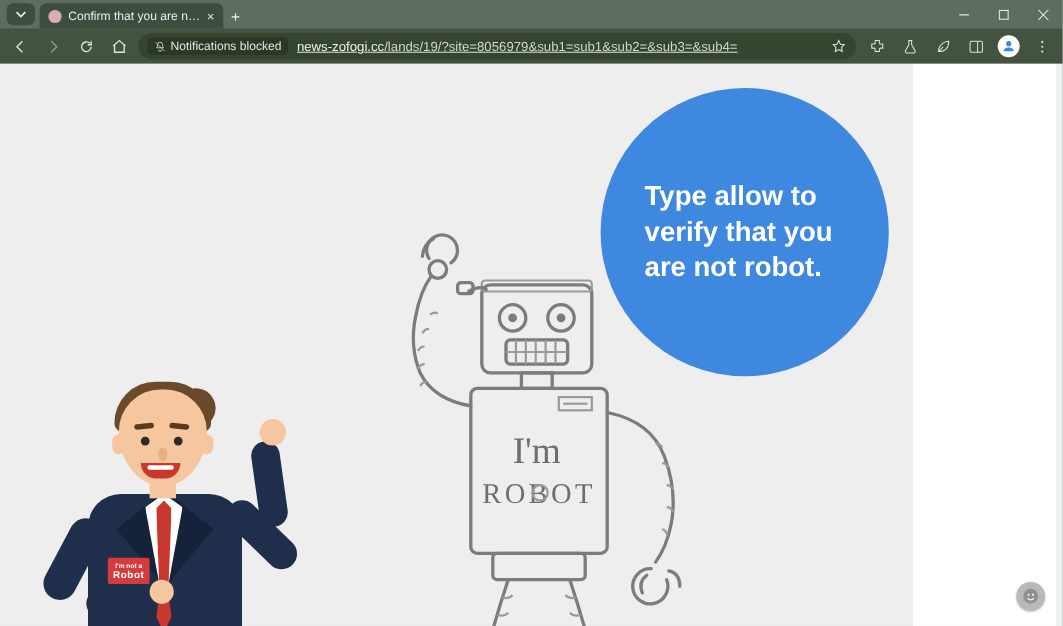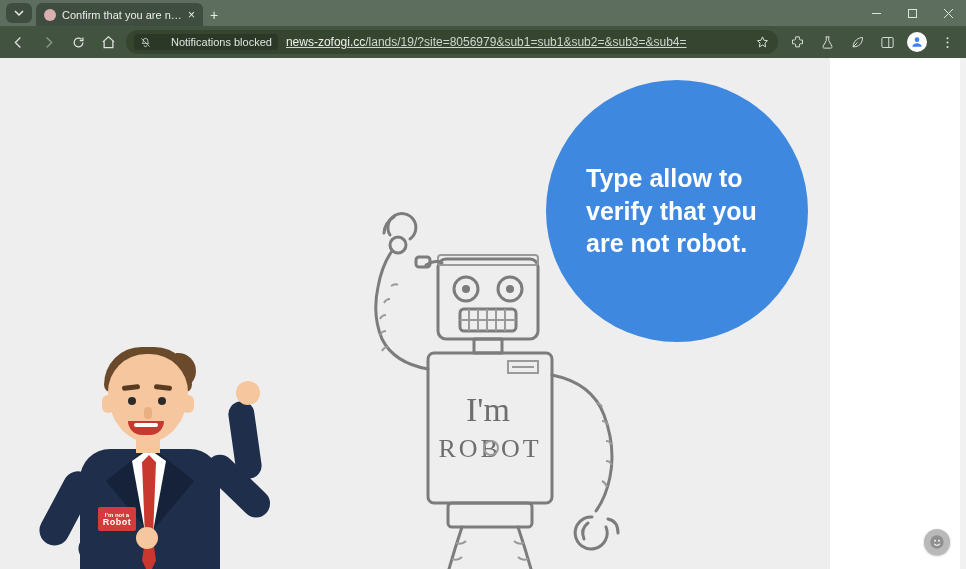--- a/index.html
+++ b/index.html
@@ -17,21 +17,21 @@
   .titlebar-spacer { flex:1; }
   .winbtns { display:flex; }
   .winbtn { width:36px; display:flex; align-items:center; justify-content:center; color:#dfe4df; }
   .winbtn svg { width:11px; height:11px; }
 
   
   .toolbar { height: 32px; background:#42533f; display:flex; align-items:center; padding:0 6px; gap:6px; }
   .tbtn { width:24px; height:24px; display:flex; align-items:center; justify-content:center; color:#dfe4df; border-radius:4px; }
   .tbtn svg { width:15px; height:15px; }
   .addr { flex:1; height:24px; background:#36452f; border-radius:12px; display:flex; align-items:center; padding:0 8px; color:#dfe4df; font-size:12px; gap:8px; }
-  .notif-chip { background:#2b3827; border-radius:4px; padding:2px 6px; display:flex; align-items:center; gap:20px; font-size:11px; }
+  .notif-chip { background:#2b3827; border-radius:4px; padding:2px 6px; display:flex; align-items:center; gap:4px; font-size:11px; }
   .notif-chip svg { width:11px; height:11px; }
   .addr .url { flex:1; white-space:nowrap; overflow:hidden; color:#cfd6cf;text-decoration:underline; }
   .addr .url .host { color:#eef1ee; }
   .addr .star { display:flex; }
   .ext-icons { display:flex; align-items:center; gap:4px; }
   .ext-icons .tbtn { width:26px; }
   .profile { width:20px; height:20px; border-radius:50%; background:#fff; display:flex; align-items:center; justify-content:center; }
   .profile svg { width:14px; height:14px; }
 
   

